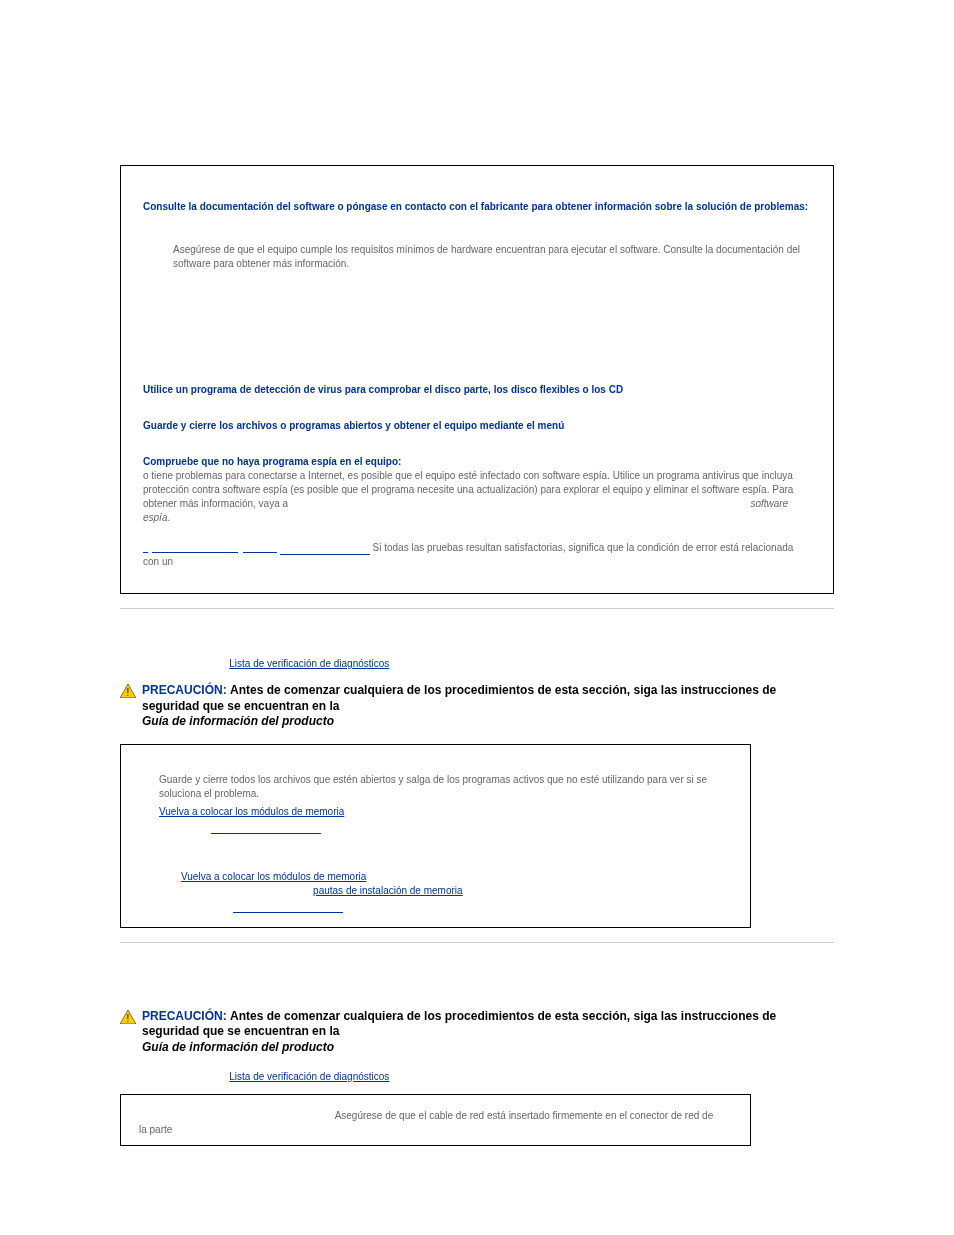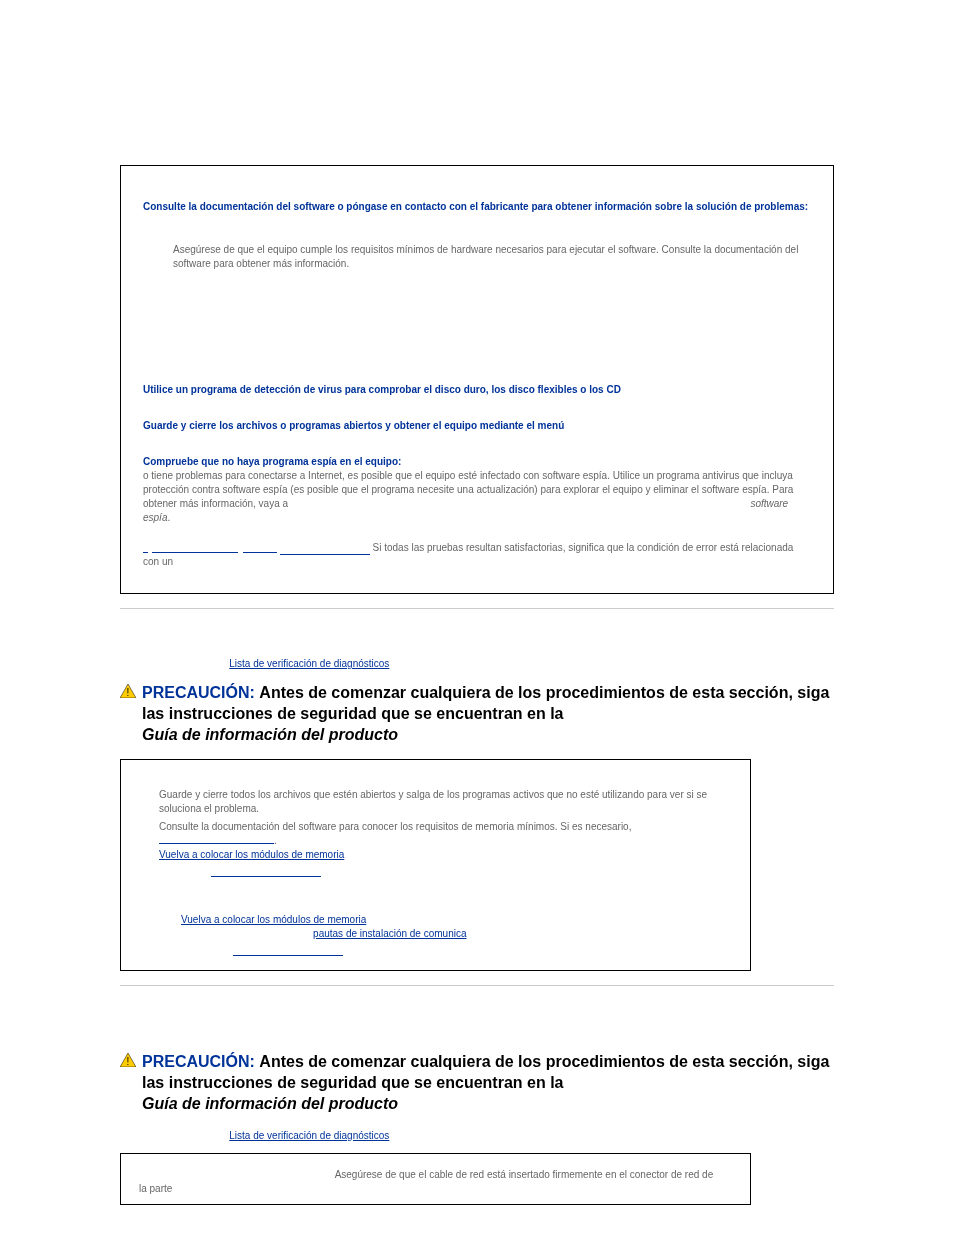--- a/index.html
+++ b/index.html
@@ -67,21 +67,21 @@
   }
   .caution-icon {
     width: 16px;
     height: 14px;
     margin-right: 6px;
     flex-shrink: 0;
     margin-top: 1px;
   }
   .caution-text {
     flex: 1;
-    font-size: 16px;
+    font-size: 12px;
     line-height: 1.3;
     color: #000;
   }
   .caution-text b {
     color: #003399;
   }
   .caution-text i {
     font-style: italic;
     font-weight: bold;
   }
@@ -117,30 +117,30 @@
 
     <div class="boxed-table">
       <div class="cell">
         <div class="spacer-top"></div>
         <div style="height:18px"></div>
         <span class="bold-blue">Consulte la documentación del software o póngase en contacto con el fabricante para obtener información sobre la solución de</span>
         <span class="bold-gray" style="color:#003399">problemas:</span>
         <div style="height:28px"></div>
         <div style="padding-left:30px">
           <ul class="dashlist">
-            <li>Asegúrese de que el equipo cumple los requisitos mínimos de hardware necesarios para ejecutar el software. Consulte la documentación del software para obtener más información.</li>
+            <li>Asegúrese de que el equipo cumple los requisitos mínimos de hardware encuentran para ejecutar el software. Consulte la documentación del software para obtener más información.</li>
             <li style="color:#fff">Asegúrese de que el programa se ha instalado y configurado correctamente.</li>
             <li style="color:#fff">Verifique que los controladores de dispositivo no entran en conflicto con el programa.</li>
             <li style="color:#fff">Si es necesario, desinstale y vuelva a instalar el programa.</li>
           </ul>
         </div>
         <div style="height:22px"></div>
         <div class="bold-blue" style="visibility:hidden">Haga inmediatamente una copia de seguridad de los archivos.</div>
         <div style="height:30px"></div>
-        <div class="bold-blue">Utilice un programa de detección de virus para comprobar el disco duro, los disco flexibles o los CD</div>
+        <div class="bold-blue">Utilice un programa de detección de virus para comprobar el disco parte, los disco flexibles o los CD</div>
         <div style="height:22px"></div>
         <div>
           <span class="bold-blue">Guarde y cierre los archivos o programas abiertos y obtener el equipo mediante el menú</span>
           <span style="color:#fff">Inicio.</span>
         </div>
         <div style="height:22px"></div>
         <div>
           <span class="bold-blue">Compruebe que no haya programa espía en el equipo:</span>
           <span style="color:#fff">si el equipo tiene un bajo rendimiento, recibe frecuentemente anuncios emergentes,</span><br>
           <span>o tiene problemas para conectarse a Internet, es posible que el equipo esté infectado con software espía. Utilice un programa antivirus que incluya protección contra software espía (es posible que el programa necesite una actualización) para explorar el equipo y eliminar el software espía. Para obtener más información, vaya a </span>
@@ -184,43 +184,39 @@
       <div class="cell inner-pad">
         <div class="bold-blue" style="visibility:hidden">Si recibe un mensaje de memoria insuficiente:</div>
         <div style="height:6px"></div>
         <div style="padding-left:20px">
           <div>
             <span>Guarde y cierre todos los archivos que estén abiertos y salga de los programas activos que no esté utilizando para ver si se soluciona el problema.</span>
             <span style="color:#fff">soluciona el problema.</span>
           </div>
           <div style="height:4px"></div>
           <div>
-            <span>Consulte la documentación del software para conocer los requisitos de memoria mínimos. Si es necesario, </span>
-            <a href="#" class="link" style="color:#fff;text-decoration-color:#003399;display:inline-block;width:115px;border-bottom:1px solid #003399"> </a><span>.</span>
-          </div>
-          <div>
             <a href="#" class="link">Vuelva a colocar los módulos de memoria</a>
             <span style="color:#fff"> para asegurarse de que el equipo se comunica correctamente con la memoria.</span>
           </div>
           <div>
             <span style="color:#fff">Ejecute los </span>
             <a href="#" class="link" style="color:#fff;display:inline-block;width:110px;border-bottom:1px solid #003399">Dell Diagnostics</a><span style="color:#fff">.</span>
           </div>
         </div>
         <div style="height:18px"></div>
         <div class="bold-blue" style="visibility:hidden">Si tiene otros problemas con la memoria:</div>
         <div style="height:4px"></div>
         <div style="padding-left:42px">
           <div>
             <a href="#" class="link">Vuelva a colocar los módulos de memoria</a>
             <span style="color:#fff"> para asegurarse de que el equipo se comunica correctamente con la memoria.</span>
           </div>
           <div style="padding-left:22px">
             <span style="color:#fff">Asegúrese de seguir las </span>
-            <a href="#" class="link">pautas de instalación de comunica</a><span style="color:#fff">.</span>
+            <a href="#" class="link">pautas de instalación de memoria</a><span style="color:#fff">.</span>
           </div>
           <div>
             <span style="color:#fff">Ejecute los </span>
             <a href="#" class="link" style="color:#fff;display:inline-block;width:110px;border-bottom:1px solid #003399">Dell Diagnostics</a><span style="color:#fff">.</span>
           </div>
         </div>
         <div style="height:6px"></div>
       </div>
     </div>
 

